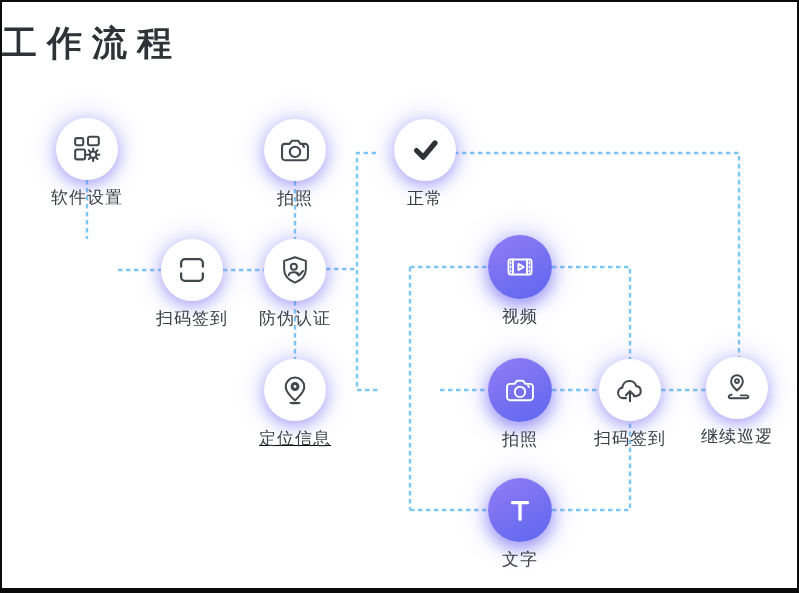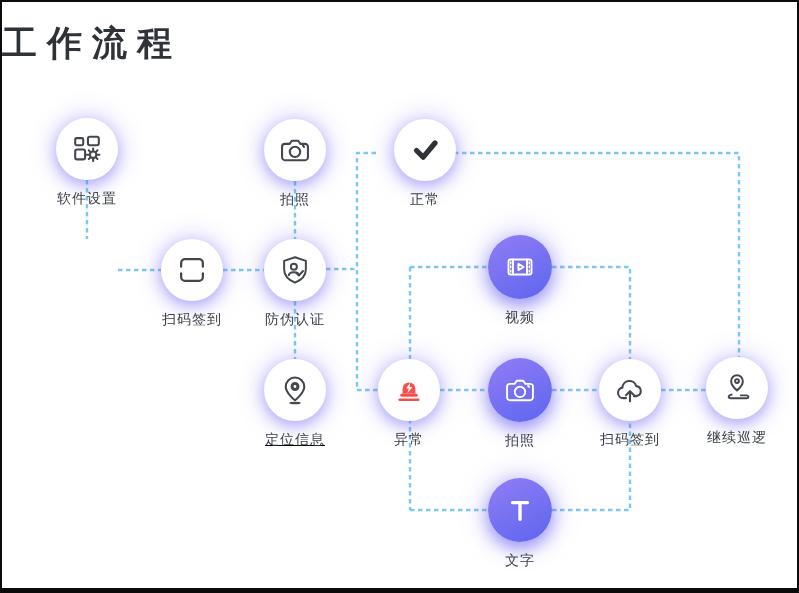--- a/index.html
+++ b/index.html
@@ -19,21 +19,21 @@
     width:62px;height:62px;border-radius:50%;background:#fff;margin:0 auto;
     display:flex;align-items:center;justify-content:center;
     box-shadow:0 5px 14px rgba(108,96,240,.42),0 0 24px 3px rgba(134,122,247,.32);
   }
   .node.purple .circle{
     width:64px;height:64px;
     background:linear-gradient(152deg,var(--acc1,#8d7bf4) 8%,var(--acc2,#6067ef) 94%);
     box-shadow:0 7px 16px rgba(104,95,240,.55),0 0 26px 3px rgba(128,116,247,.35);
   }
   .label{
-    margin-top:7px;font-size:14px;font-weight:500;color:#3b4046;letter-spacing:1px;line-height:22px;
+    margin-top:7px;font-size:17px;font-weight:500;color:#3b4046;letter-spacing:1px;line-height:22px;
   }
   .ink{stroke:var(--ink,#43474e);fill:none;stroke-linecap:round;stroke-linejoin:round;}
   .ink-fill{fill:var(--ink,#43474e);}
   .wht{stroke:#fff;fill:none;stroke-linecap:round;stroke-linejoin:round;}
   .alarm-fill{fill:var(--danger,#f4514e);}
   
   .n-software {left:15px; top:116px;}
   .n-phototop {left:223px;top:117px;}
   .n-normal   {left:353px;top:117px;}
   .n-install  {left:15px; top:237px;}
@@ -157,33 +157,20 @@
     <div class="circle">
       <svg width="34" height="34" viewBox="0 0 36 36">
         <path class="ink" stroke-width="2.2" d="M18,4.8 c-5.4,0 -9.8,4.3 -9.8,9.7 0,6.6 9.8,14.4 9.8,14.4 s9.8,-7.8 9.8,-14.4 c0,-5.4 -4.4,-9.7 -9.8,-9.7 Z"></path>
         <circle class="ink" stroke-width="3.2" cx="18" cy="14.3" r="3.1"></circle>
         <ellipse class="ink-fill" cx="18" cy="31.8" rx="6.2" ry="1.4"></ellipse>
       </svg>
     </div>
     <div class="label">定位信息</div>
   </div>
 
-  <div class="node n-abnormal">
-    <div class="circle">
-      <svg width="34" height="34" viewBox="0 0 36 36">
-        <g class="alarm-fill">
-          <path d="M11.2,21.8 v-5 a6.8,6.8 0 0 1 13.6,0 v5 Z"></path>
-          <rect x="8.8" y="21.8" width="18.4" height="3.4" rx="1.7"></rect>
-          <rect x="6.8" y="27" width="22.4" height="2.6" rx="1.3"></rect>
-        </g>
-        <path d="M19.2,10.2 l-4.2,6.3 h2.9 l-1.7,4.9 5.5,-6.6 h-3 Z" fill="#fff"></path>
-      </svg>
-    </div>
-    <div class="label">异常</div>
-  </div>
 
   <div class="node purple n-photobot">
     <div class="circle">
       <svg width="34" height="34" viewBox="0 0 36 36">
         <g class="wht" stroke-width="2">
           <path d="M12.3,11.5 l2.3,-3.3 h6.8 l2.3,3.3 h5 a3,3 0 0 1 3,3 v11.3 a3,3 0 0 1 -3,3 h-21.4 a3,3 0 0 1 -3,-3 V14.5 a3,3 0 0 1 3,-3 Z"></path>
           <circle cx="18" cy="20" r="5.5"></circle>
           <path d="M26.5,13.4 l1,1.3"></path>
         </g>
       </svg>

